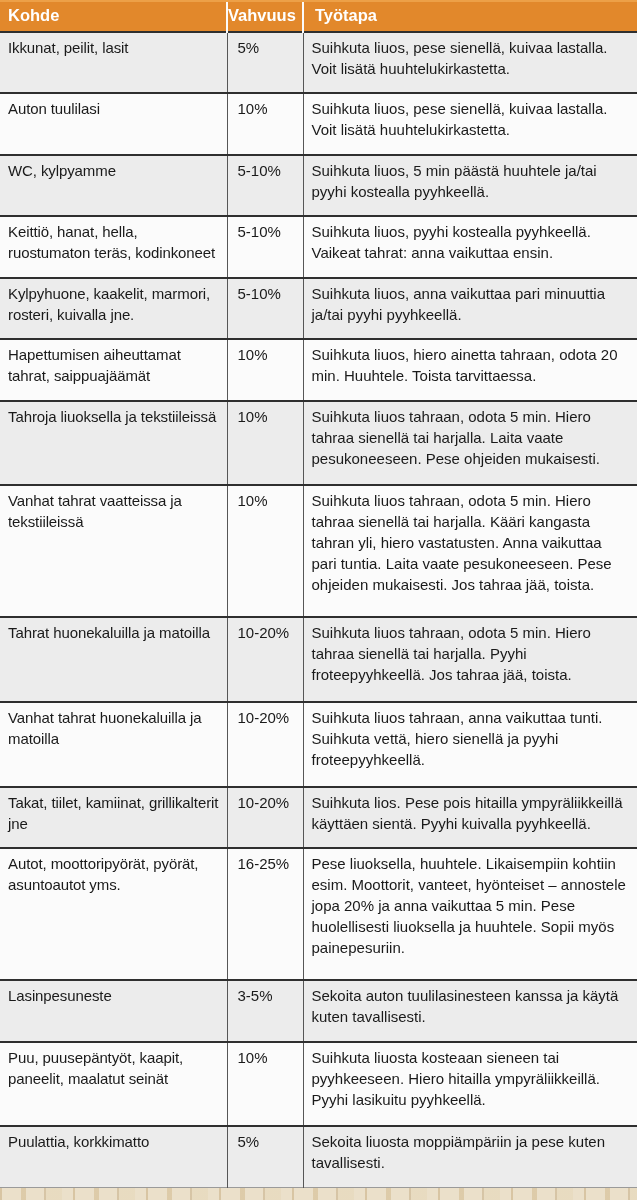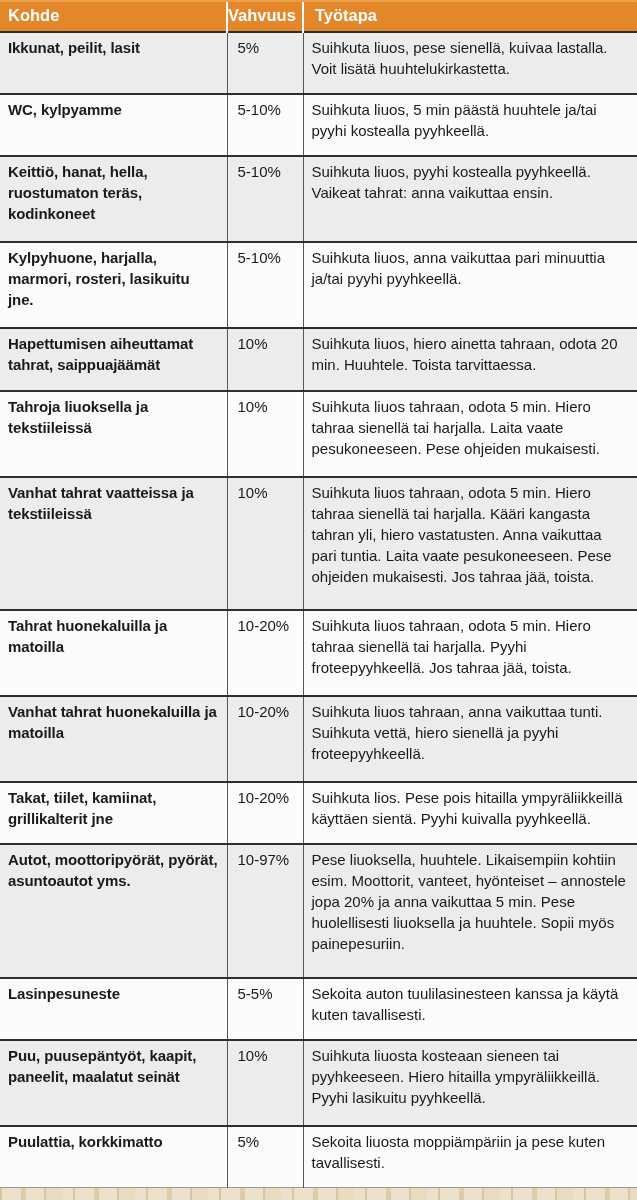--- a/index.html
+++ b/index.html
@@ -55,21 +55,21 @@
   tbody tr:nth-child(even) { background: #fbfbfb; }
   tbody tr:last-child { border-bottom: 1px solid #9a9a9a; }
 
   tbody td {
     vertical-align: top;
     font-size: 15px;
     line-height: 21px;
     color: #1a1a1a;
     padding: 4px 8px 7px 8px;
   }
-  tbody td.c0 { font-weight: bold; letter-spacing: -0.1px; }
+  tbody td.c0 { font-weight: normal; letter-spacing: -0.1px; }
   tbody td.c1, tbody td.c2 { border-left: 1px solid #565656; }
   tbody td.c1 { padding-left: 10px; }
   tbody td.c2 { padding-right: 10px; }
 </style>
 </head>
 <body>
 
 <div class="page">
   <table class="spec">
     <colgroup>
@@ -84,31 +84,36 @@
         <th class="h2">Työtapa</th>
       </tr>
     </thead>
     <tbody>
         <tr>
           <td class="c0">Ikkunat, peilit, lasit</td>
           <td class="c1">5%</td>
           <td class="c2">Suihkuta liuos, pese sienellä, kuivaa lastalla. Voit lisätä huuhtelukirkastetta.</td>
         </tr>
         <tr>
+          <td class="c0">Auton tuulilasi</td>
+          <td class="c1">10%</td>
+          <td class="c2">Suihkuta liuos, pese sienellä, kuivaa lastalla. Voit lisätä huuhtelukirkastetta.</td>
+        </tr>
+        <tr>
           <td class="c0">WC, kylpyamme</td>
           <td class="c1">5-10%</td>
           <td class="c2">Suihkuta liuos, 5 min päästä huuhtele ja/tai pyyhi kostealla pyyhkeellä.</td>
         </tr>
         <tr>
           <td class="c0">Keittiö, hanat, hella, ruostumaton teräs, kodinkoneet</td>
           <td class="c1">5-10%</td>
           <td class="c2">Suihkuta liuos, pyyhi kostealla pyyhkeellä. Vaikeat tahrat: anna vaikuttaa ensin.</td>
         </tr>
         <tr>
-          <td class="c0">Kylpyhuone, harjalla, marmori, rosteri, lasikuitu jne.</td>
+          <td class="c0">Kylpyhuone, kaakelit, marmori, rosteri, kuivalla jne.</td>
           <td class="c1">5-10%</td>
           <td class="c2">Suihkuta liuos, anna vaikuttaa pari minuuttia ja/tai pyyhi pyyhkeellä.</td>
         </tr>
         <tr>
           <td class="c0">Hapettumisen aiheuttamat tahrat, saippuajäämät</td>
           <td class="c1">10%</td>
           <td class="c2">Suihkuta liuos, hiero ainetta tahraan, odota 20 min. Huuhtele. Toista tarvittaessa.</td>
         </tr>
         <tr>
           <td class="c0">Tahroja liuoksella ja tekstiileissä</td>
@@ -130,26 +135,26 @@
           <td class="c1">10-20%</td>
           <td class="c2">Suihkuta liuos tahraan, anna vaikuttaa tunti. Suihkuta vettä, hiero sienellä ja pyyhi froteepyyhkeellä.</td>
         </tr>
         <tr>
           <td class="c0">Takat, tiilet, kamiinat, grillikalterit jne</td>
           <td class="c1">10-20%</td>
           <td class="c2">Suihkuta lios. Pese pois hitailla ympyräliikkeillä käyttäen sientä. Pyyhi kuivalla pyyhkeellä.</td>
         </tr>
         <tr>
           <td class="c0">Autot, moottoripyörät, pyörät, asuntoautot yms.</td>
-          <td class="c1">10-97%</td>
+          <td class="c1">16-25%</td>
           <td class="c2">Pese liuoksella, huuhtele. Likaisempiin kohtiin esim. Moottorit, vanteet, hyönteiset – annostele jopa 20% ja anna vaikuttaa 5 min. Pese huolellisesti liuoksella ja huuhtele. Sopii myös painepesuriin.</td>
         </tr>
         <tr>
           <td class="c0">Lasinpesuneste</td>
-          <td class="c1">5-5%</td>
+          <td class="c1">3-5%</td>
           <td class="c2">Sekoita auton tuulilasinesteen kanssa ja käytä kuten tavallisesti.</td>
         </tr>
         <tr>
           <td class="c0">Puu, puusepäntyöt, kaapit, paneelit, maalatut seinät</td>
           <td class="c1">10%</td>
           <td class="c2">Suihkuta liuosta kosteaan sieneen tai pyyhkeeseen. Hiero hitailla ympyräliikkeillä. Pyyhi lasikuitu pyyhkeellä.</td>
         </tr>
         <tr>
           <td class="c0">Puulattia, korkkimatto</td>
           <td class="c1">5%</td>

